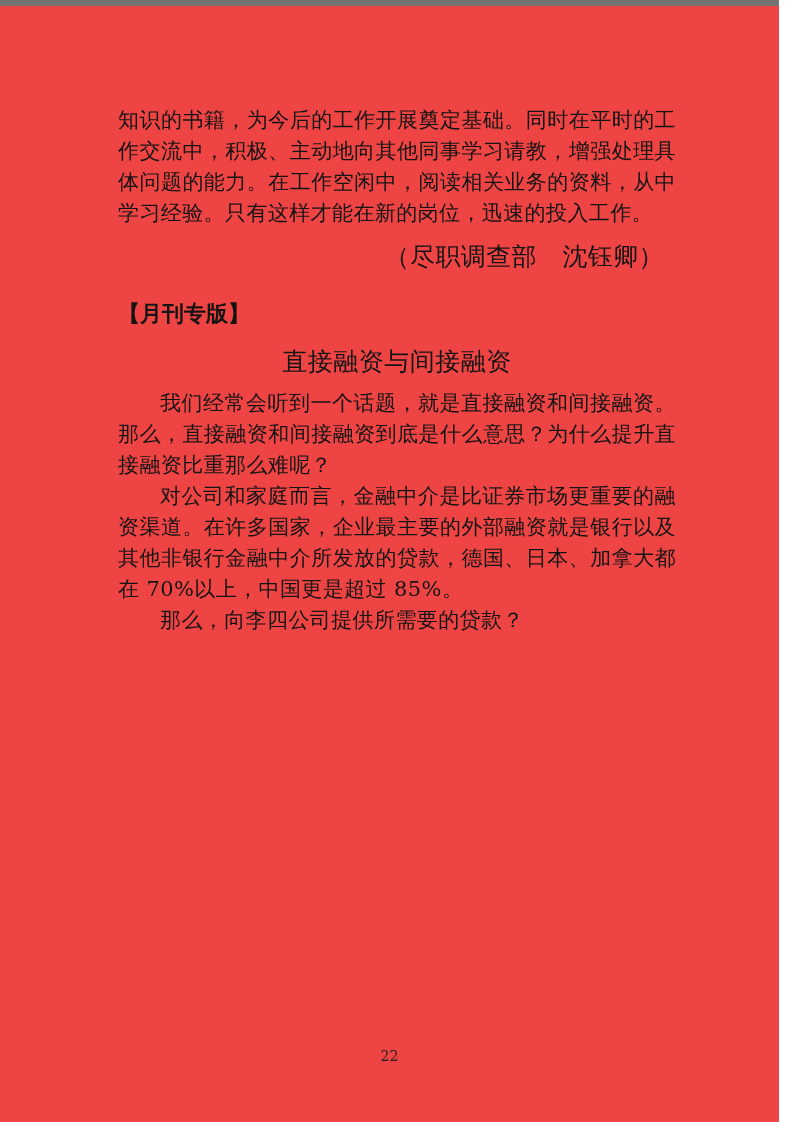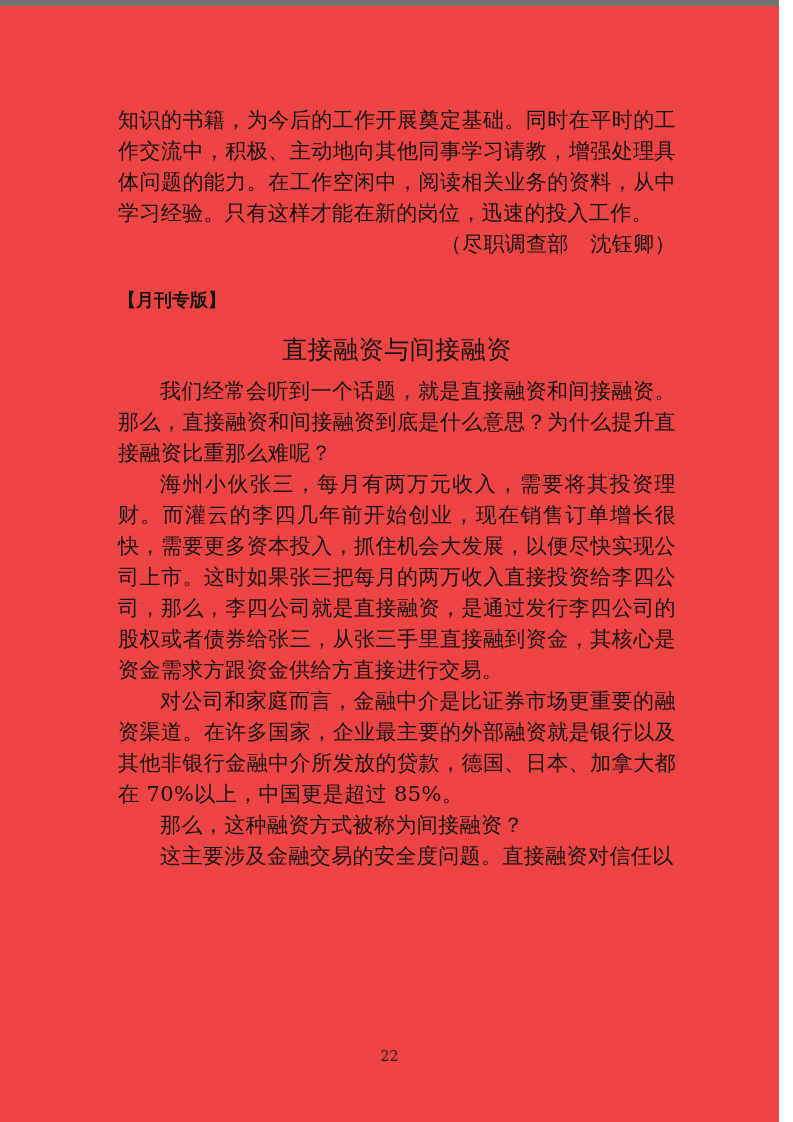--- a/index.html
+++ b/index.html
@@ -28,29 +28,29 @@
     line-height: 31px;
     letter-spacing: 0.4px;
     text-align: justify;
     margin: 0;
   }
   .indent {
     text-indent: 2em;
   }
   .signature {
     font-family: "DejaVu Serif", serif;
-    font-size: 21px;
+    font-size: 25px;
     line-height: 31px;
     letter-spacing: 0.4px;
     text-align: right;
-    margin: 0;
+    margin: 12px;
   }
   .section-label {
-    font-family: Liberation Mono, monospace;
-    font-size: 18px;
+    font-family: Liberation Sans, sans-serif;
+    font-size: 22px;
     font-weight: bold;
     line-height: 31px;
     margin: 26px 0 16px 0;
   }
   .article-title {
     font-family: "DejaVu Sans", sans-serif;
     font-size: 25px;
     font-weight: normal;
     line-height: 33px;
     text-align: center;
@@ -80,22 +80,20 @@
     <p class="body-text">知识的书籍，为今后的工作开展奠定基础。同时在平时的工作交流中，积极、主动地向其他同事学习请教，增强处理具体问题的能力。在工作空闲中，阅读相关业务的资料，从中学习经验。只有这样才能在新的岗位，迅速的投入工作。</p>
 
     <p class="signature">（尽职调查部　沈钰卿）</p>
 
     <h2 class="section-label">【月刊专版】</h2>
 
     <h1 class="article-title">直接融资与间接融资</h1>
 
     <div class="article-body">
       <p class="body-text indent">我们经常会听到一个话题，就是直接融资和间接融资。那么，直接融资和间接融资到底是什么意思？为什么提升直接融资比重那么难呢？</p>
-      <p class="body-text indent">海州小伙张三，每月有两万元收入，需要将其投资理财。而灌云的李四几年前开始创业，现在销售订单增长很快，需要更多资本投入，抓住机会大发展，以便尽快实现公司上市。这时如果张三把每月的两万收入直接投资给李四公司，那么，李四公司就是直接融资，是通过发行李四公司的股权或者债券给张三，从张三手里直接融到资金，其核心是资金需求方跟资金供给方直接进行交易。</p>
       <p class="body-text indent">对公司和家庭而言，金融中介是比证券市场更重要的融资渠道。在许多国家，企业最主要的外部融资就是银行以及其他非银行金融中介所发放的贷款，德国、日本、加拿大都在 70%以上，中国更是超过 85%。</p>
-      <p class="body-text indent">那么，这种融资方式被称为间接融资？</p>
-      <p class="body-text indent">这主要涉及金融交易的安全度问题。直接融资对信任以</p>
+      <p class="body-text indent">那么，向李四公司提供所需要的贷款？</p>
     </div>
 
   </div>
 
   <div class="page-number">22</div>
 </div>
 
 </body></html>

